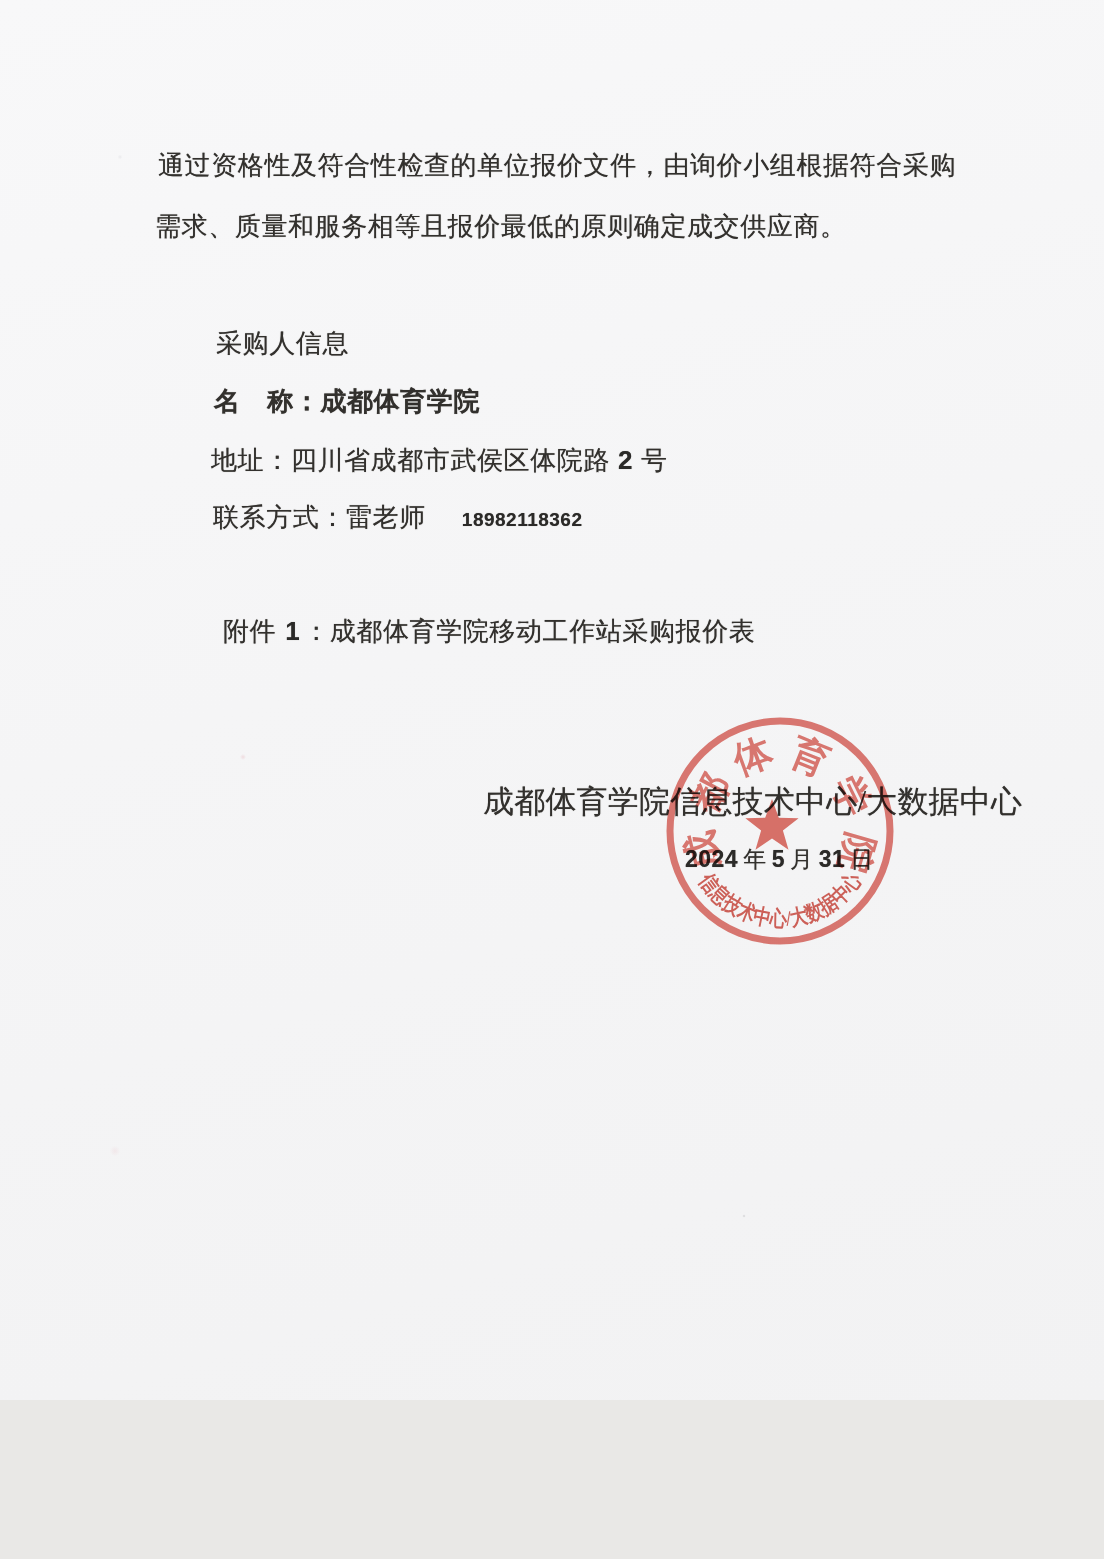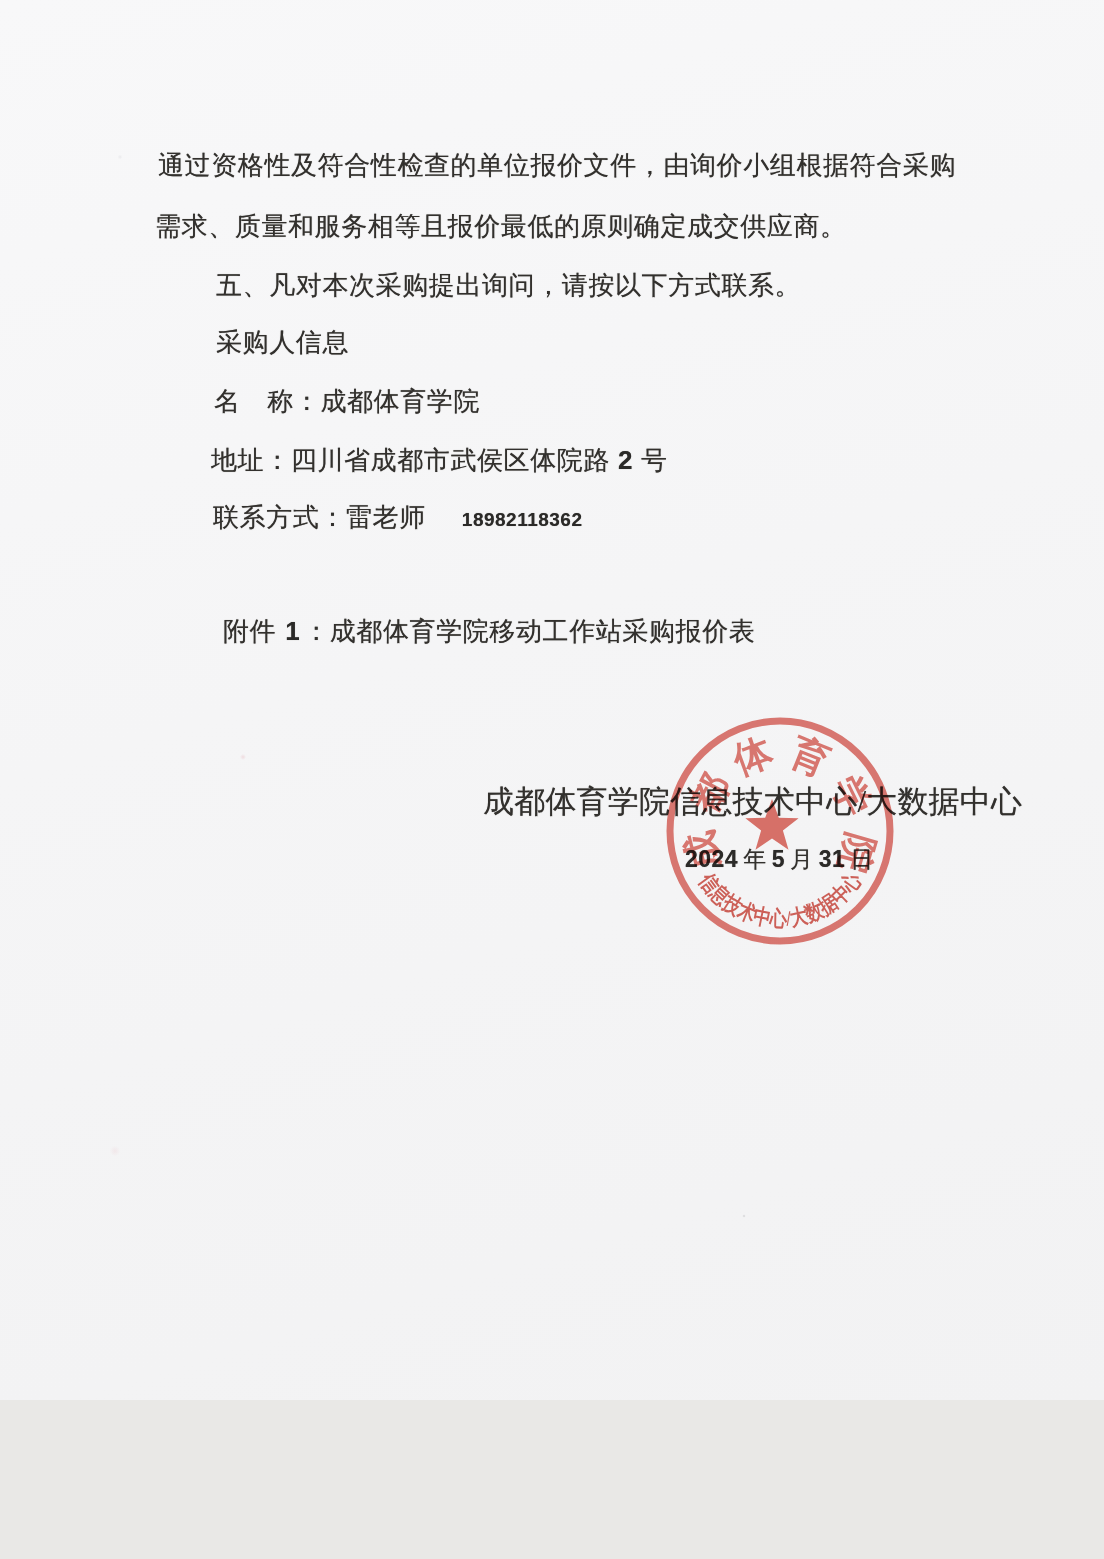--- a/index.html
+++ b/index.html
@@ -53,23 +53,22 @@
     font-size:21.5px;font-weight:bold;
   }
 </style>
 </head>
 <body>
 
 <div class="paper">
 
   <div class="line" style="left:158px;top:148px;">通过资格性及符合性检查的单位报价文件，由询价小组根据符合采购</div>
   <div class="line" style="left:155px;top:209px;">需求、质量和服务相等且报价最低的原则确定成交供应商。</div>
-  <div class="line" style="left:216px;top:268px;">五、凡对本次采购提出询问，请按以下方式联系。</div>
-  <div class="line" style="left:216px;top:326px;font-family:Liberation Mono, monospace;">采购人信息</div>
-  <div class="line" style="left:214px;top:384px;">名　称：成都体育学院</div>
+  <div class="line" style="left:216px;top:326px;">采购人信息</div>
+  <div class="line" style="left:214px;top:384px;font-weight:bold;">名　称：成都体育学院</div>
 
   <div class="line" style="left:211px;top:442px;"><span>地址：四川省成都市武侯区体院路</span><span class="num addr-num">2</span><span>号</span></div>
 
   <div class="line" style="left:213px;top:500px;"><span>联系方式：雷老师</span><span class="num phone">18982118362</span></div>
 
   <div class="line" style="left:216px;top:613px;margin-left:7px;"><span>附件</span><span class="num att-num">1</span><span>：成都体育学院移动工作站采购报价表</span></div>
 
   <div class="line sig" style="left:483px;top:784px;">成都体育学院信息技术中心/大数据中心</div>
 
   <div class="line date-line" style="left:685px;top:841px;"><span class="num">2024</span><span class="cjk">年</span><span class="num">5</span><span class="cjk">月</span><span class="num">31</span><span class="cjk">日</span></div>

